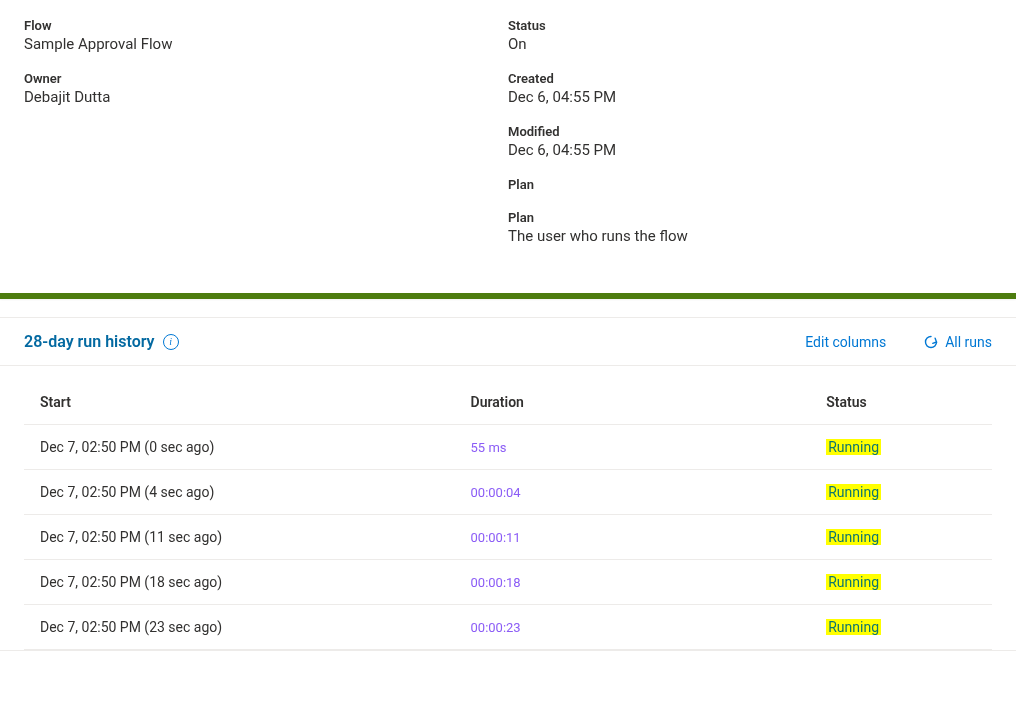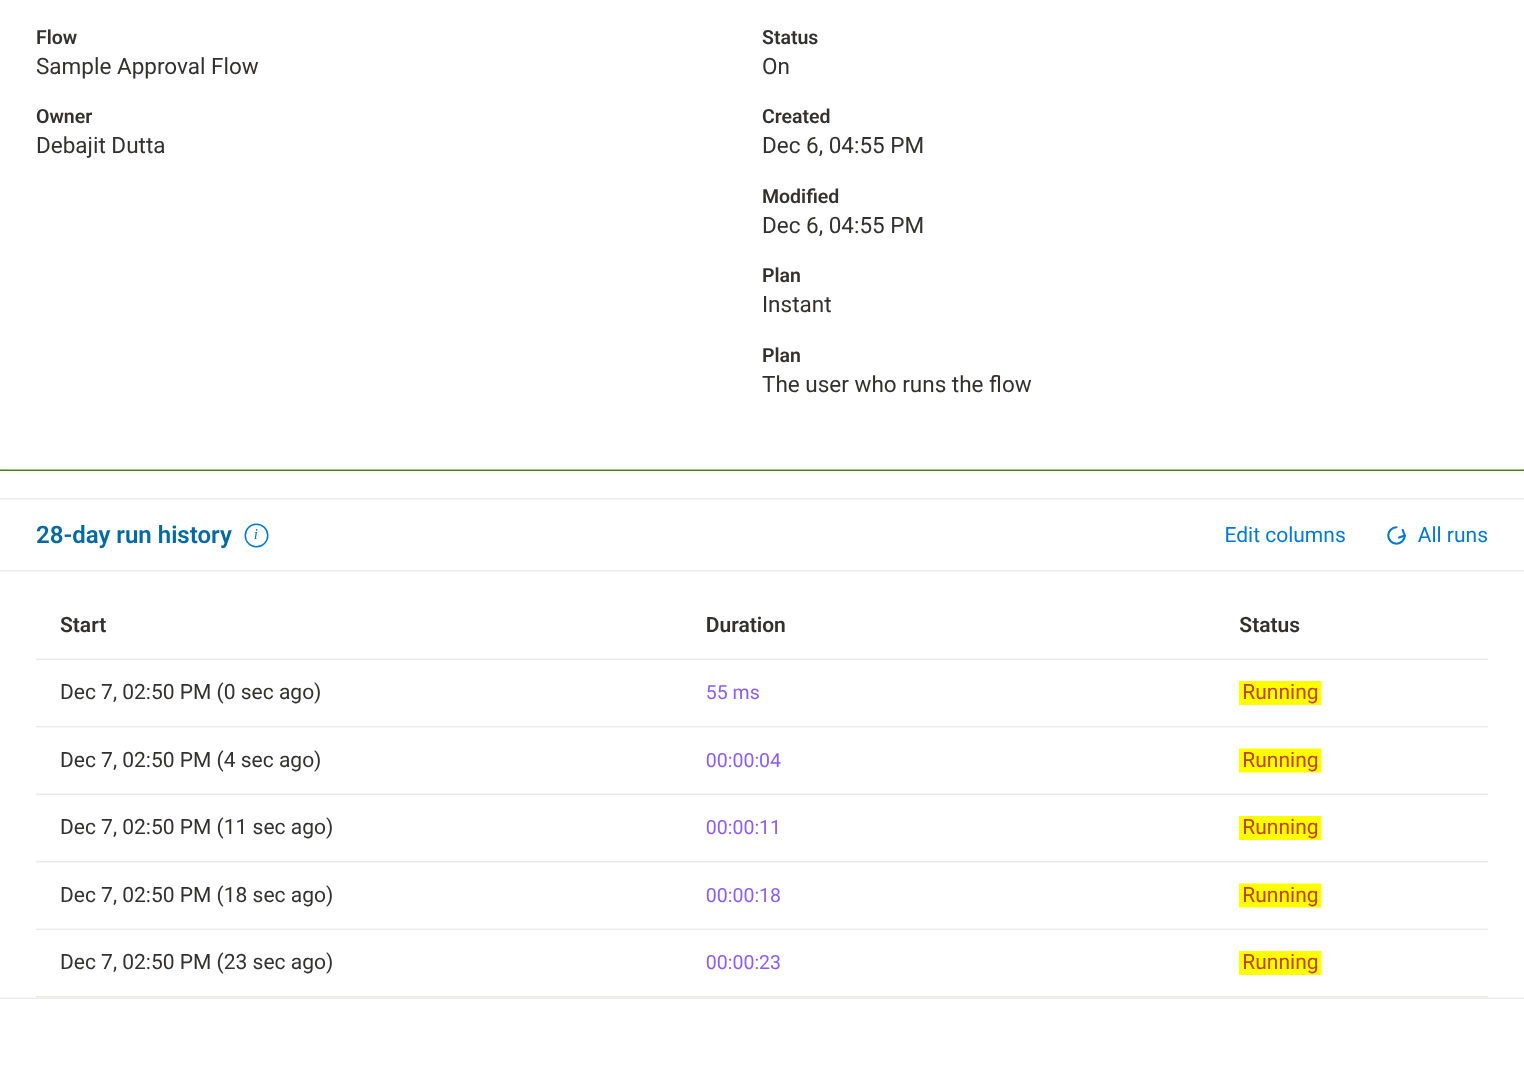--- a/index.html
+++ b/index.html
@@ -12,21 +12,21 @@
     background: #ffffff;
     color: #323130;
     font-size: 14px;
     width: 1016px;
   }
 
   
   .details-card {
     padding: 18px 24px 30px 24px;
     display: flex;
-    border-bottom: 1px solid #4d7c0f;
+    border-bottom: 6px solid #4d7c0f;
     box-shadow: 0 1px 2px rgba(0,0,0,0.05);
   }
   .details-col-left {
     flex: 1 1 50%;
     padding-right: 20px;
   }
   .details-col-right {
     flex: 1 1 50%;
   }
   .detail-group {
@@ -74,21 +74,21 @@
     font-size: 10px;
     font-style: italic;
     font-family: Georgia, serif;
     margin-left: 8px;
     line-height: 1;
   }
   .run-history-actions {
     margin-left: auto;
     display: flex;
     align-items: center;
-    gap: 26px;
+    gap: 37px;
   }
   .action-link {
     color: #0078d4;
     font-size: 14px;
     cursor: pointer;
     display: inline-flex;
     align-items: center;
     gap: 6px;
   }
   .refresh-icon svg {
@@ -100,20 +100,21 @@
     width: 100%;
     padding: 0 24px;
   }
   .run-header-row, .run-row {
     display: flex;
     align-items: center;
     border-bottom: 1px solid #edebe9;
   }
   .run-header-row {
     padding: 28px 16px 14px 16px;
+    justify-content: flex-end;
   }
   .run-row {
     padding: 14px 16px;
   }
   .col-start {
     flex: 0 0 46%;
   }
   .col-duration {
     flex: 0 0 38%;
   }
@@ -131,21 +132,21 @@
   }
   .cell.start-cell {
     color: #323130;
   }
   .cell.duration-cell {
     color: #8b5cf6;
     font-size: 13px;
   }
   .highlighted {
     background: #ffff00;
-    color: #c2410c;
+    color: #0f766e;
     padding: 0 2px;
     display: inline-block;
   }
 </style>
 </head>
 <body>
 
 <div class="details-card">
   <div class="details-col-left">
     <div class="detail-group">
@@ -165,21 +166,20 @@
     <div class="detail-group">
       <div class="detail-label">Created</div>
       <div class="detail-value">Dec 6, 04:55 PM</div>
     </div>
     <div class="detail-group">
       <div class="detail-label">Modified</div>
       <div class="detail-value">Dec 6, 04:55 PM</div>
     </div>
     <div class="detail-group">
       <div class="detail-label">Plan</div>
-      <div class="detail-value">Instant</div>
     </div>
     <div class="detail-group">
       <div class="detail-label">Plan</div>
       <div class="detail-value">The user who runs the flow</div>
     </div>
   </div>
 </div>
 
 <div class="run-history-section">
   <div class="run-history-header">

